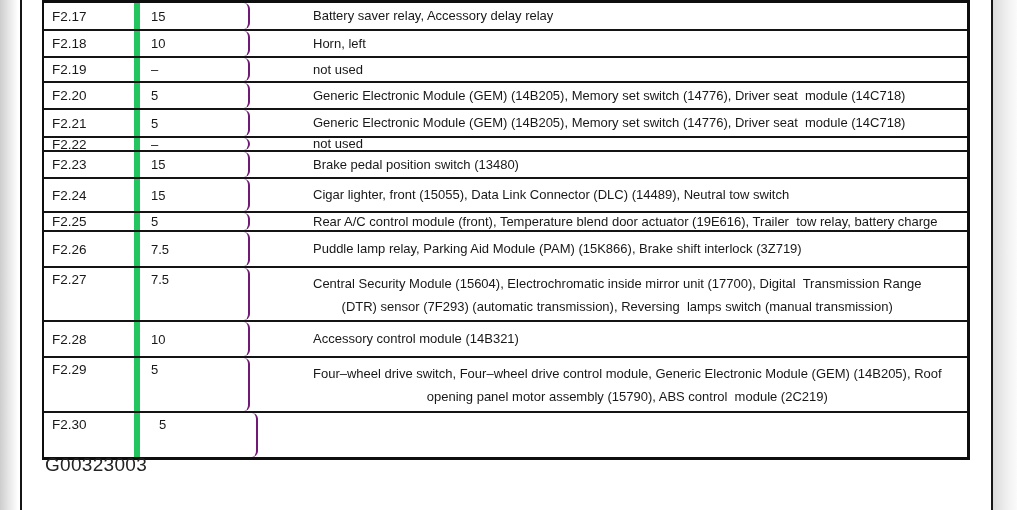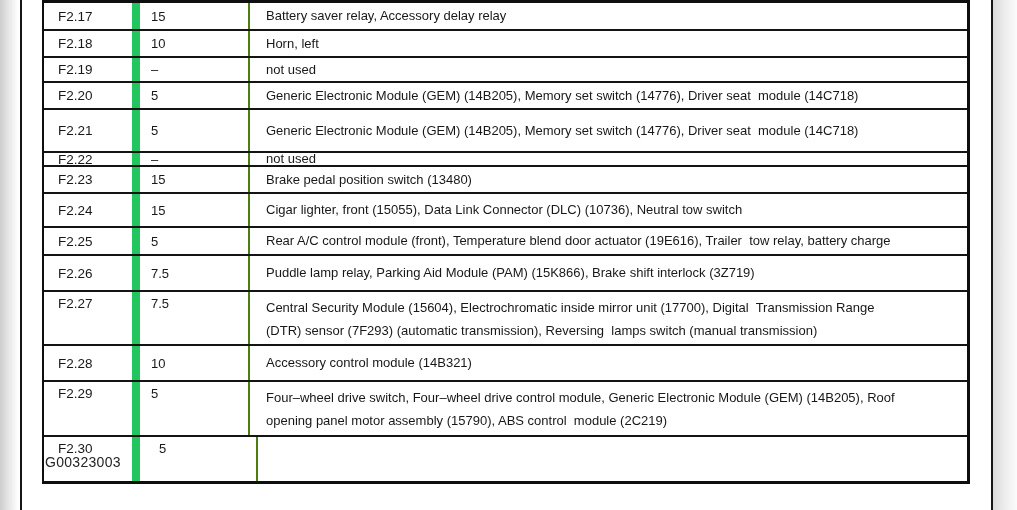--- a/index.html
+++ b/index.html
@@ -43,29 +43,29 @@
     box-sizing: border-box;
   }
   .row:last-child { border-bottom: none; gap: 8px; }
   .cell {
     display: flex; align-items: center;
     box-sizing: border-box;
     color: #181818;
     font-size: 13px;
     overflow: hidden;
   }
-  .c1 { width: 96px; border-right: 8px solid #22c55e; padding-left: 14px; font-size: 13.5px; }
-  .c2 { width: 110px; border-right: 2px solid #4d7c0f; padding-left: 11px; }
-  .c3 { flex: 1; padding-left: 16px; padding-right: 8px; white-space: pre-wrap; line-height: 26px; }
-  .row.multi .cell { align-items: flex-start; padding-top: 4px; }
+  .c1 { width: 96px; border-right: 6px solid #22c55e; padding-left: 8px; font-size: 13.5px; }
+  .c2 { width: 110px; border-right: 2px solid #701a75; padding-left: 11px; border-radius: 6px; }
+  .c3 { flex: 1; padding-left: 16px; padding-right: 8px; white-space: pre-wrap; line-height: 26px; margin-left: 47px; }
+  .row.multi .cell { align-items: flex-start; padding-top: 4px; text-align: center; }
   .row.multi .c3 { line-height: 23px; }
 
   .fig-code {
     position: absolute; left: 45px; top: 454px;
-    font-size: 14px; color: #242424; letter-spacing: 0.3px;
+    font-size: 19px; color: #242424; letter-spacing: 0.3px;
   }
 </style>
 </head>
 <body>
 
 <div class="stage">
   <div class="edge-left"></div>
   <div class="rule-left"></div>
   <div class="edge-right"></div>
   <div class="rule-right"></div>
@@ -89,45 +89,45 @@
       <div class="cell c2">–</div>
       <div class="cell c3">not used</div>
     </div>
 
     <div class="row" style="height:27px">
       <div class="cell c1">F2.20</div>
       <div class="cell c2">5</div>
       <div class="cell c3">Generic Electronic Module (GEM) (14B205), Memory set switch (14776), Driver seat  module (14C718)</div>
     </div>
 
-    <div class="row" style="height:43px">
+    <div class="row" style="height:28px">
       <div class="cell c1">F2.21</div>
       <div class="cell c2">5</div>
       <div class="cell c3">Generic Electronic Module (GEM) (14B205), Memory set switch (14776), Driver seat  module (14C718)</div>
     </div>
 
     <div class="row" style="height:14px">
       <div class="cell c1">F2.22</div>
       <div class="cell c2">–</div>
       <div class="cell c3">not used</div>
     </div>
 
     <div class="row" style="height:27px">
       <div class="cell c1">F2.23</div>
       <div class="cell c2">15</div>
       <div class="cell c3">Brake pedal position switch (13480)</div>
     </div>
 
     <div class="row" style="height:34px">
       <div class="cell c1">F2.24</div>
       <div class="cell c2">15</div>
-      <div class="cell c3">Cigar lighter, front (15055), Data Link Connector (DLC) (10736), Neutral tow switch</div>
+      <div class="cell c3">Cigar lighter, front (15055), Data Link Connector (DLC) (14489), Neutral tow switch</div>
     </div>
 
-    <div class="row" style="height:28px">
+    <div class="row" style="height:19px">
       <div class="cell c1">F2.25</div>
       <div class="cell c2">5</div>
       <div class="cell c3">Rear A/C control module (front), Temperature blend door actuator (19E616), Trailer  tow relay, battery charge</div>
     </div>
 
     <div class="row" style="height:36px">
       <div class="cell c1">F2.26</div>
       <div class="cell c2">7.5</div>
       <div class="cell c3">Puddle lamp relay, Parking Aid Module (PAM) (15K866), Brake shift interlock (3Z719)</div>
     </div>

